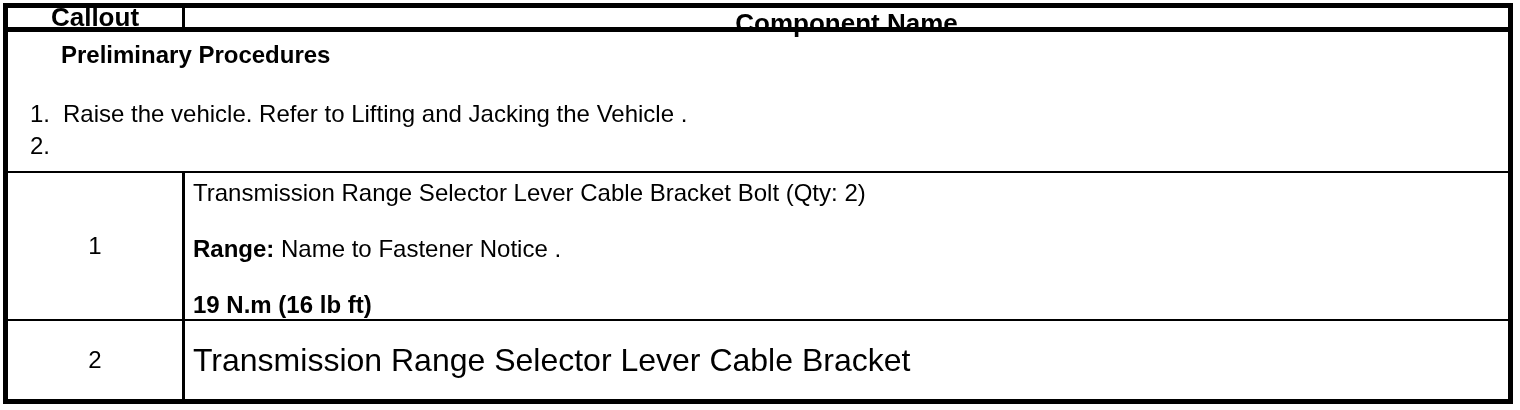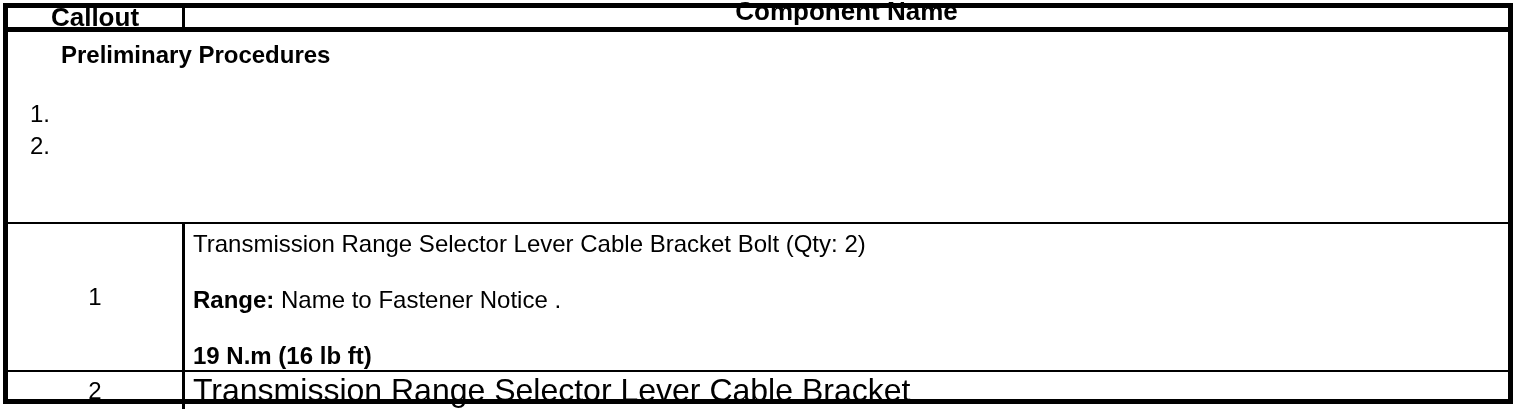--- a/index.html
+++ b/index.html
@@ -36,31 +36,31 @@
     width: 177px;
     border-right: 3px solid #000000;
     flex-shrink: 0;
     display: flex;
     align-items: center;
     justify-content: center;
   }
   .component-col {
     flex: 1;
     display: flex;
-    align-items: flex-end;
+    align-items: flex-start;
     justify-content: center;
     min-width: 0;
   }
   .header-label {
     font-weight: bold;
     font-size: 26px;
     white-space: nowrap;
   }
   .prelim-row {
-    height: 192px;
+    height: 141px;
     border-bottom: 2px solid #000000;
     flex-shrink: 0;
     overflow: hidden;
   }
   .prelim-heading {
     margin: 9px 0 0 53px;
     font-size: 24px;
     font-weight: bold;
     line-height: 28px;
   }
@@ -125,20 +125,21 @@
     <div class="component-col">
       <span class="header-label">Component Name</span>
     </div>
   </div>
 
   <div class="prelim-row">
     <div class="prelim-heading">Preliminary Procedures</div>
     <div class="steps">
       <div class="step">
         <span class="step-num">1.</span>
+        <span class="step-text">Raise the vehicle. Refer to Lifting and Jacking the Vehicle .</span>
       </div>
       <div class="step">
         <span class="step-num">2.</span>
       </div>
     </div>
   </div>
 
   <div class="body-row row-1">
     <div class="callout-col">
       <span class="callout-val">1</span>

